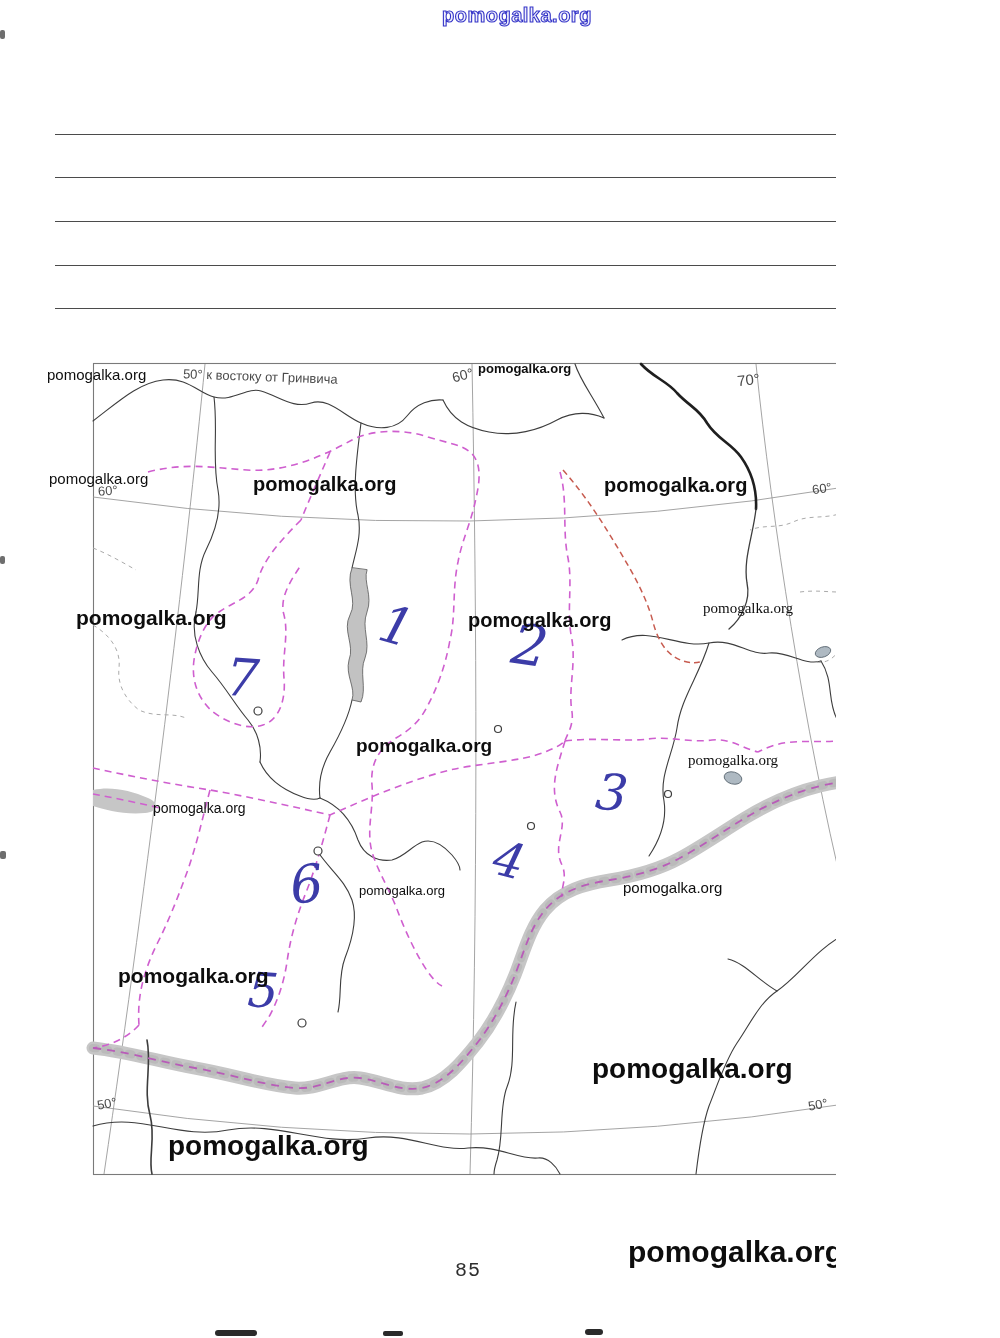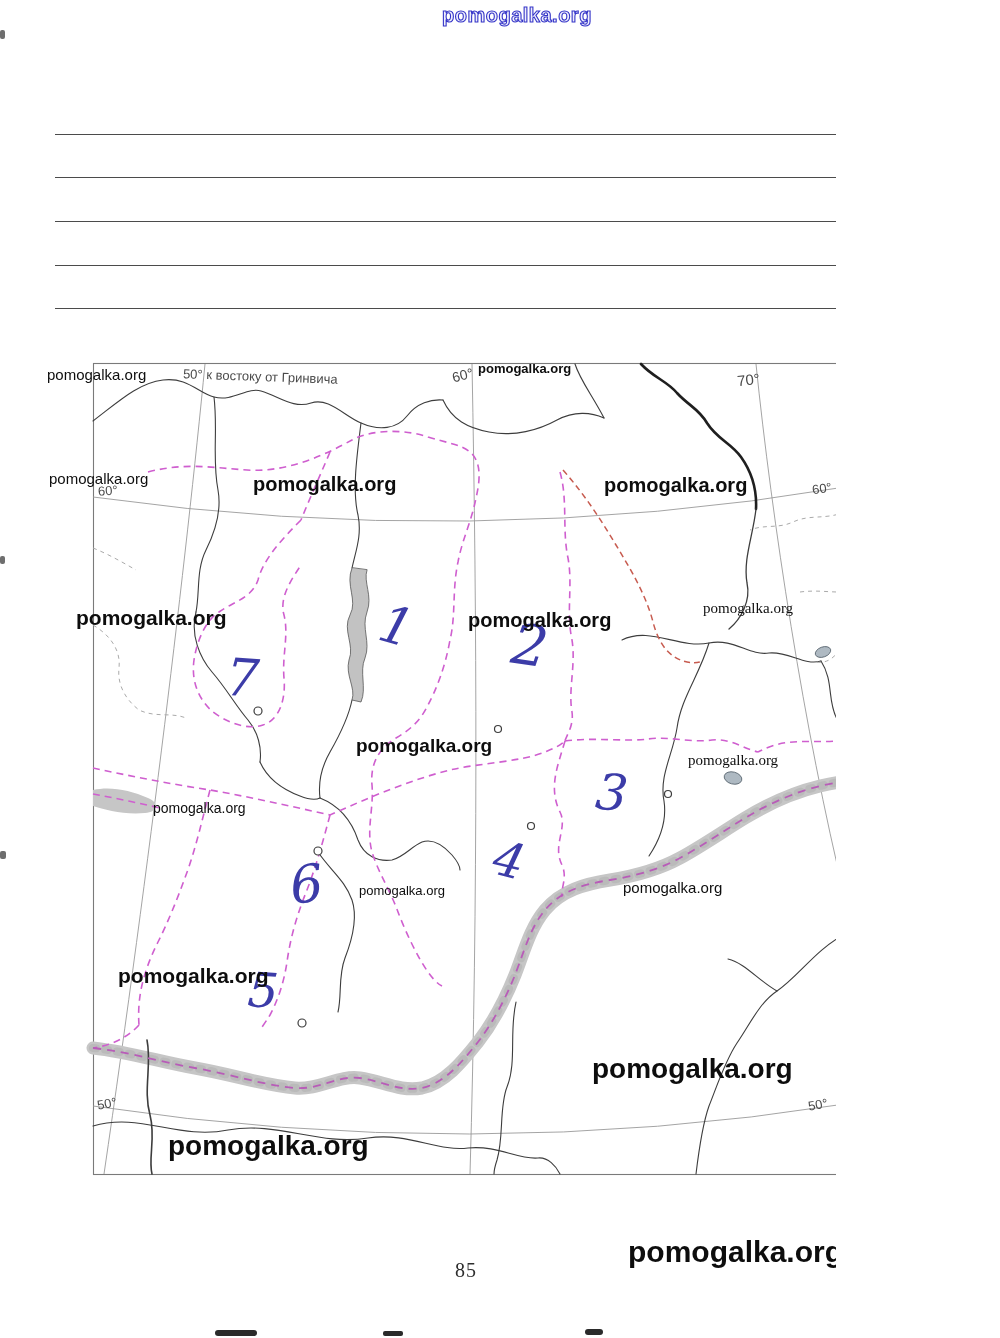--- a/index.html
+++ b/index.html
@@ -171,15 +171,15 @@
     <span class="wm serif" style="left:688px;top:753px;font-size:15px;">pomogalka.org</span>
     <span class="wm" style="left:153px;top:801px;font-size:14px;">pomogalka.org</span>
     <span class="wm" style="left:359px;top:884px;font-size:13px;">pomogalka.org</span>
     <span class="wm" style="left:623px;top:880px;font-size:15px;">pomogalka.org</span>
     <span class="wm bold" style="left:118px;top:965px;font-size:21px;">pomogalka.org</span>
     <span class="wm bold" style="left:592px;top:1055px;font-size:28px;">pomogalka.org</span>
     <span class="wm bold" style="left:168px;top:1132px;font-size:28px;">pomogalka.org</span>
     <span class="wm bold" style="left:628px;top:1237px;font-size:30px;">pomogalka.org</span>
   </div>
 
-  <div class="page-num" style="left:455px;top:1259px;font-size:20px;">85</div>
+  <div class="page-num" style="left:455px;top:1259px;font-size:20px;font-family:Liberation Mono, monospace;">85</div>
 
 </div>
 
 </body></html>

